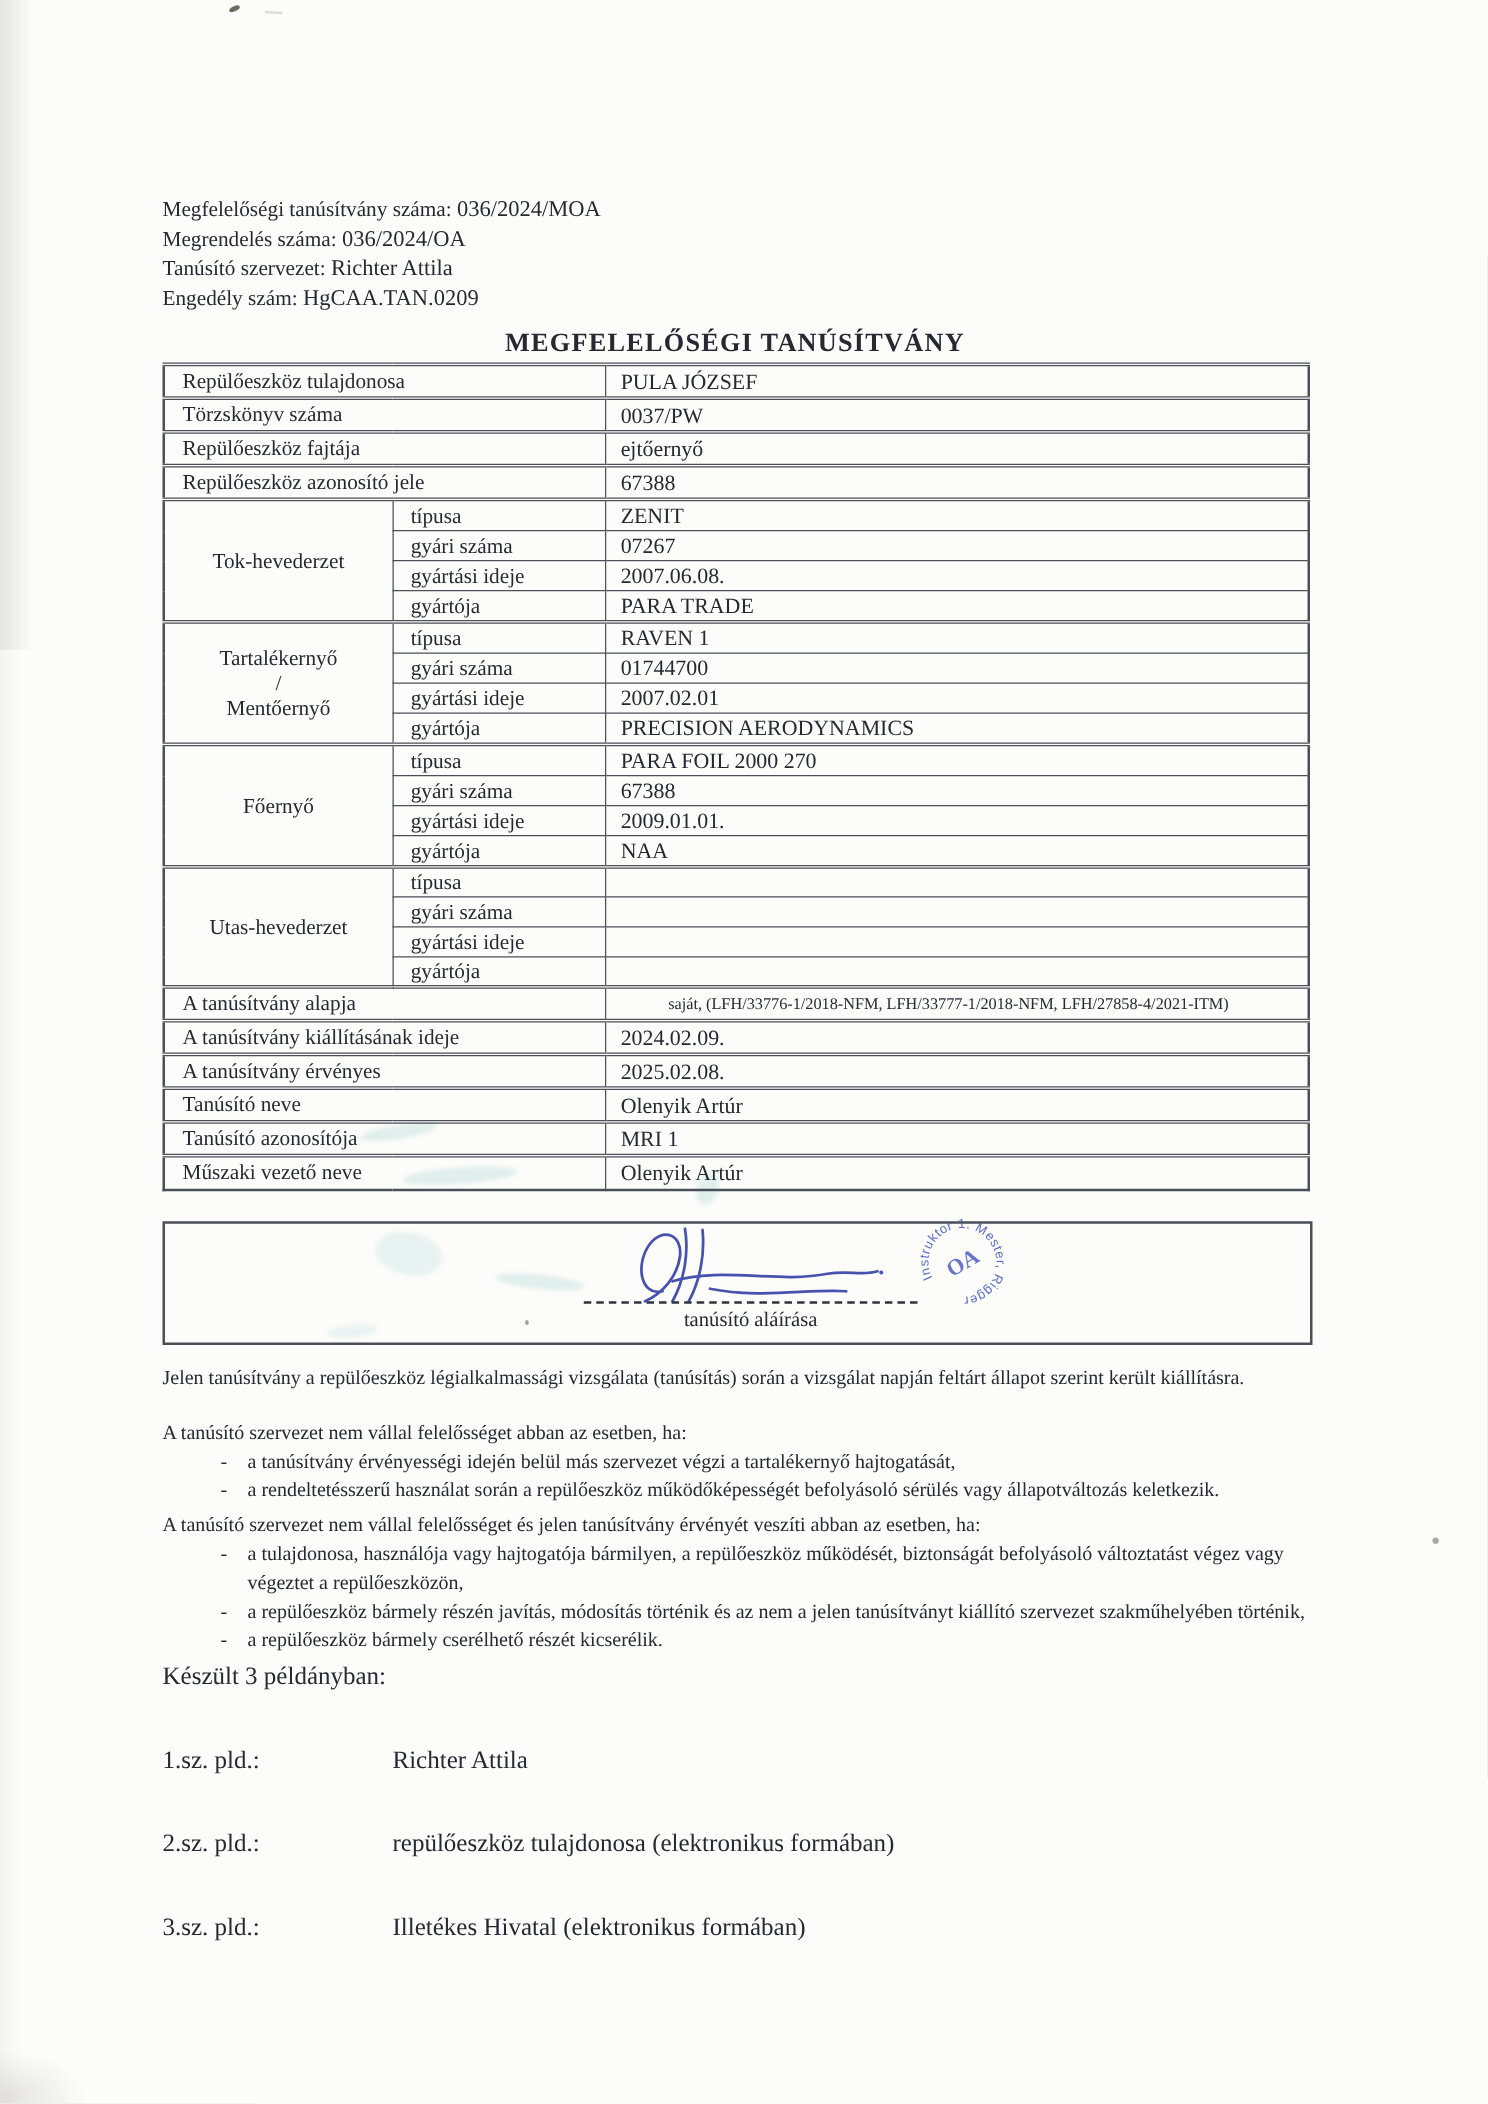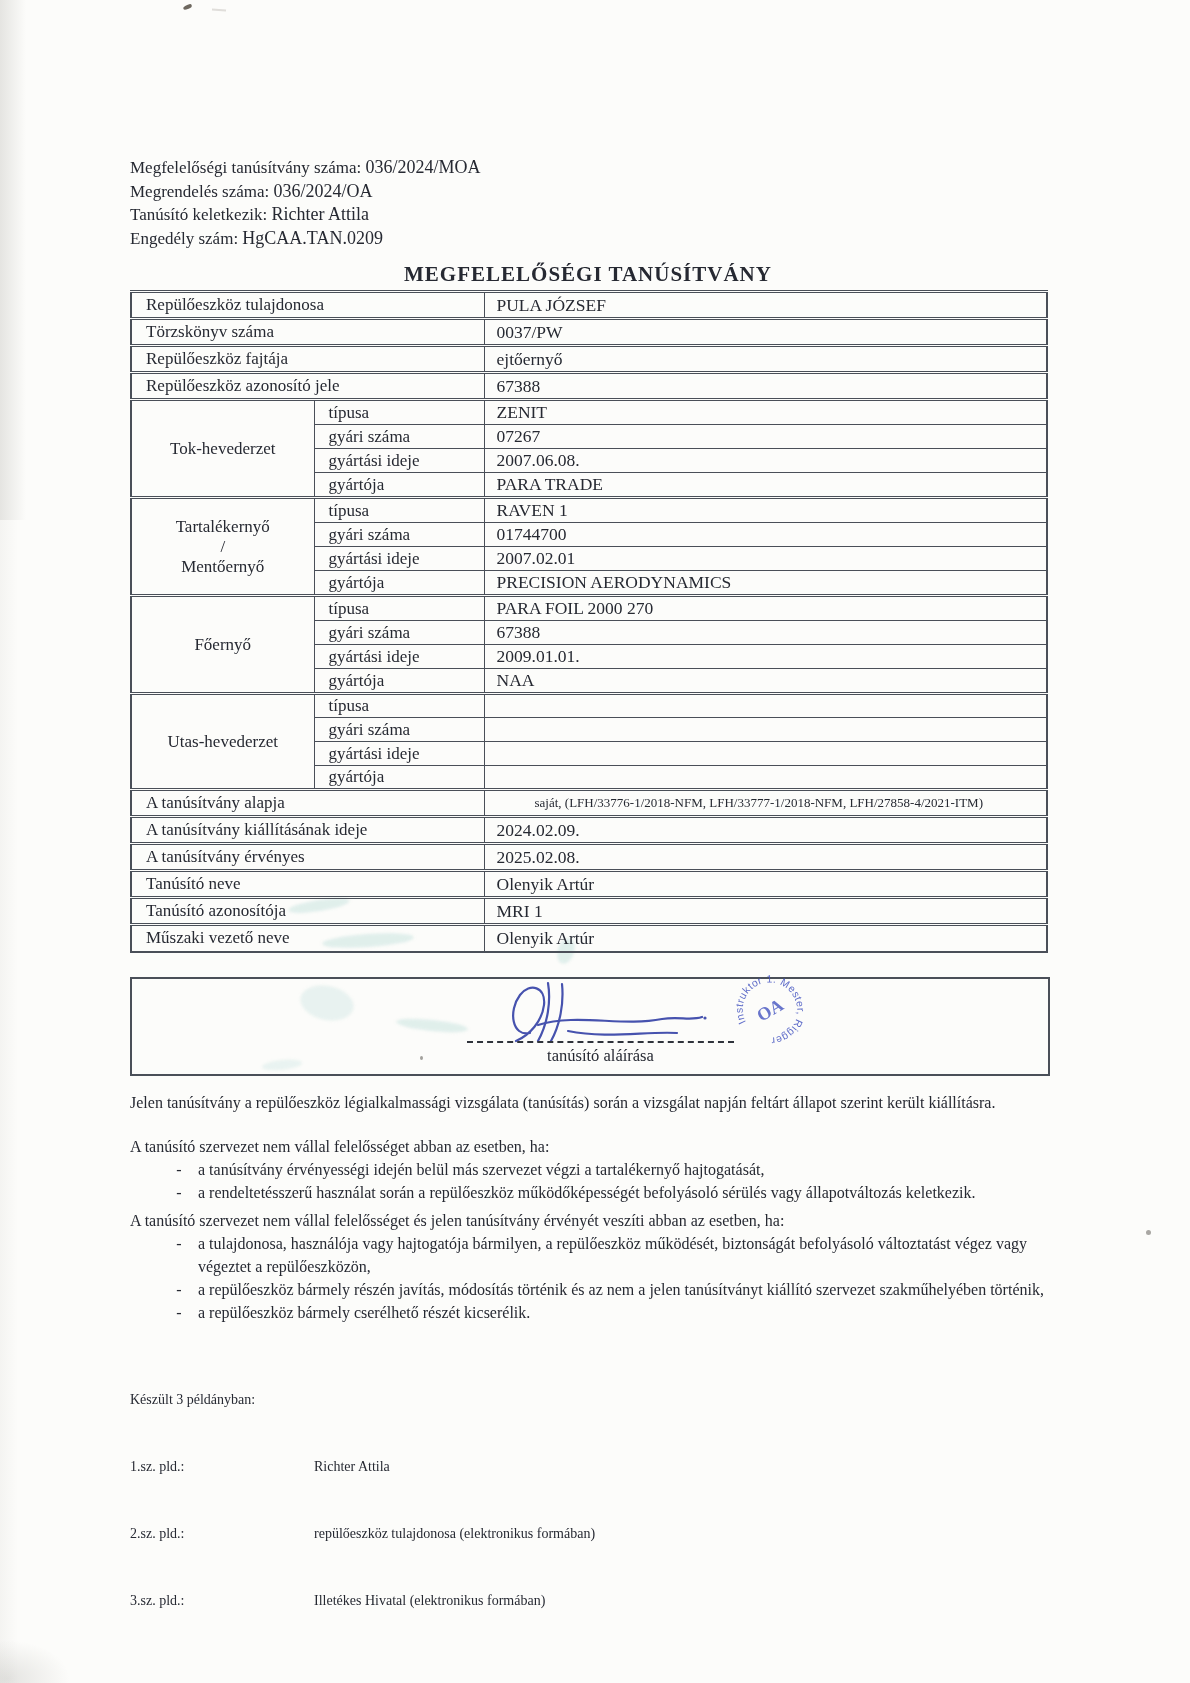--- a/index.html
+++ b/index.html
@@ -64,21 +64,21 @@
   .note{position:absolute;left:130px;width:950px;font-size:16px;line-height:22px;}
   .n1{top:1092px;}
   .n2{top:1136px;}
   .n3{top:1210px;}
   .note ul{margin:0;padding:0;list-style:none;}
   .note li{display:flex;line-height:23px;}
   .note li .dash{width:38px;text-align:center;margin-left:30px;flex:0 0 auto;}
   .note li .txt{flex:1 1 auto;padding-right:20px;}
 
   
-  .copies{position:absolute;left:130px;top:1388px;width:760px;font-size:14px;line-height:23px;}
+  .copies{position:absolute;left:130px;top:1330px;width:760px;font-size:20px;line-height:23px;}
   .copies .row{display:flex;margin-top:44px;}
   .copies .num{width:184px;flex:0 0 auto;}
   .copies .cval{flex:1 1 auto;}
 </style>
 </head>
 <body>
 
 <div class="page">
 
   <div class="edge-shade"></div>
@@ -91,21 +91,21 @@
   <div class="teal t1"></div>
   <div class="teal t2"></div>
   <div class="teal t3"></div>
   <div class="teal t4"></div>
   <div class="teal t5"></div>
   <div class="teal t6"></div>
 
   <div class="hdr">
     <div><span>Megfelelőségi tanúsítvány száma:</span> <span class="v">036/2024/MOA</span></div>
     <div><span>Megrendelés száma:</span> <span class="v">036/2024/OA</span></div>
-    <div><span>Tanúsító keletkezik:</span> <span class="v">Richter Attila</span></div>
+    <div><span>Tanúsító szervezet:</span> <span class="v">Richter Attila</span></div>
     <div><span>Engedély szám:</span> <span class="v">HgCAA.TAN.0209</span></div>
   </div>
 
   <div class="title">MEGFELELŐSÉGI TANÚSÍTVÁNY</div>
 
   <table class="cert">
     <colgroup>
         <col style="width:183px">
         <col style="width:170px">
         <col style="width:563px">

